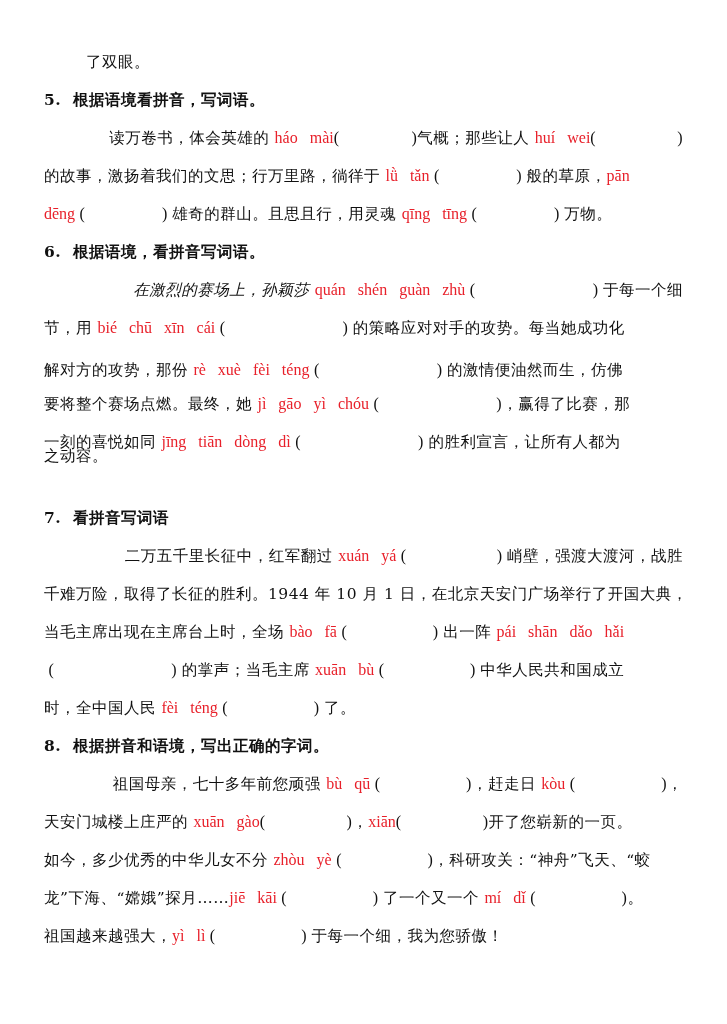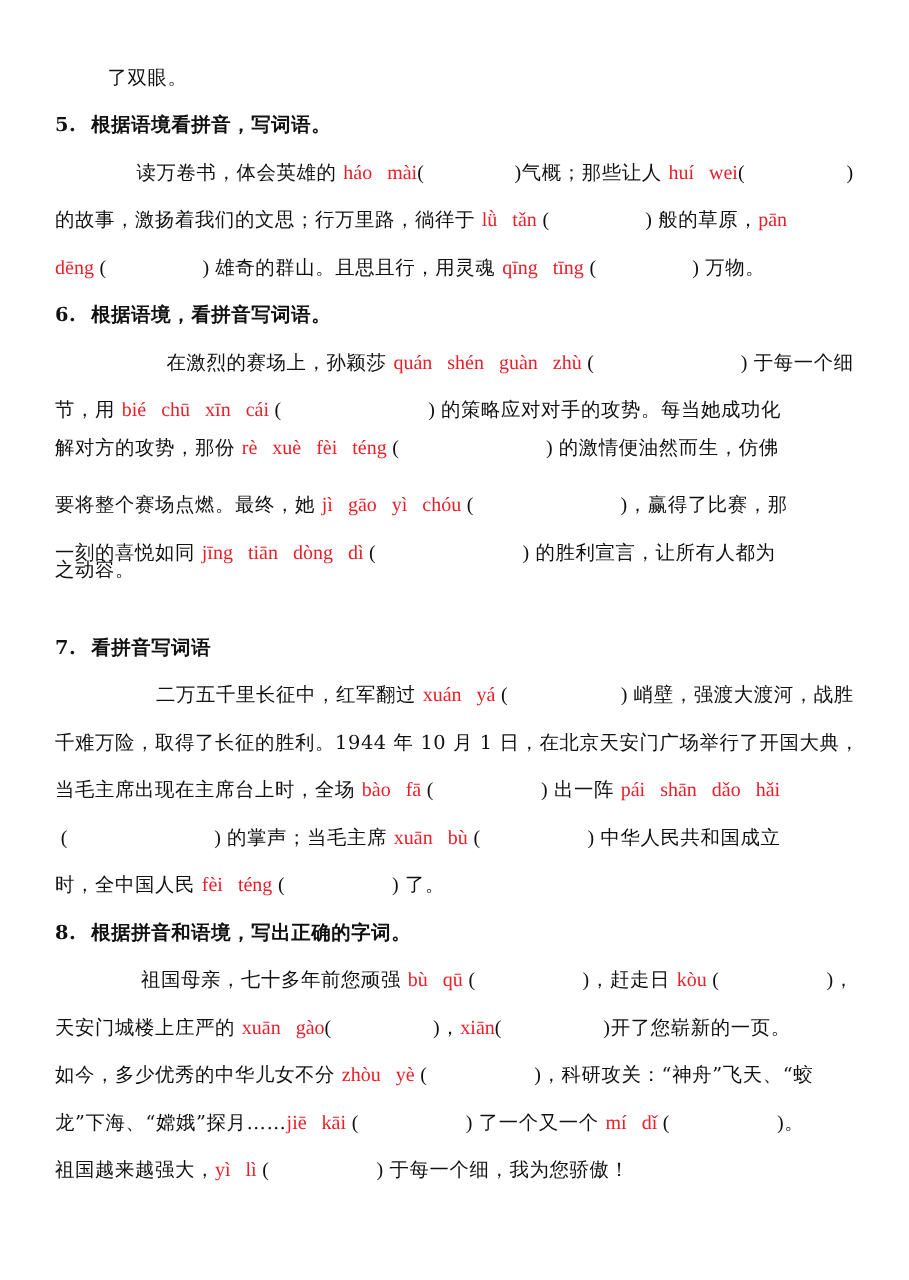--- a/index.html
+++ b/index.html
@@ -16,23 +16,23 @@
 </head>
 <body>
 
 <div id="doc">
     <div class="line" style="top: 48px;"><span class="txt" style="white-space: pre; margin-left: 42px;">了双眼。</span></div>
     <div class="line heading" style="top: 86px;"><span class="txt" style="white-space: pre;">5.  根据语境看拼音，写词语。</span></div>
     <div class="line indent" style="top: 124px;"><span class="txt" style="white-space: pre;">读万卷书，体会英雄的 </span><span class="py" style="white-space: pre;">háo   mài</span><span class="blank" style="white-space: pre;">(                )</span><span class="txt" style="white-space: pre;">气概；那些让人 </span><span class="py" style="white-space: pre;">huí   wei</span><span class="blank" style="white-space: pre;">(                  )</span></div>
     <div class="line" style="top: 162px;"><span class="txt" style="white-space: pre;">的故事，激扬着我们的文思；行万里路，徜徉于 </span><span class="py" style="white-space: pre;">lǜ   tǎn</span><span class="blank" style="white-space: pre;"> (                 ) </span><span class="txt" style="white-space: pre;">般的草原，</span><span class="py" style="white-space: pre;">pān</span></div>
     <div class="line" style="top: 200px;"><span class="py" style="white-space: pre;">dēng</span><span class="blank" style="white-space: pre;"> (                 ) </span><span class="txt" style="white-space: pre;">雄奇的群山。且思且行，用灵魂 </span><span class="py" style="white-space: pre;">qīng   tīng</span><span class="blank" style="white-space: pre;"> (                 ) </span><span class="txt" style="white-space: pre;">万物。</span></div>
     <div class="line heading" style="top: 238px;"><span class="txt" style="white-space: pre;">6.  根据语境，看拼音写词语。</span></div>
-    <div class="line indent" style="top: 276px;"><span class="txt" style="white-space: pre;">在激烈的赛场上，孙颖莎 </span><span class="py" style="white-space: pre;">quán   shén   guàn   zhù</span><span class="blank" style="white-space: pre;"> (                          ) </span><span class="txt" style="white-space: pre;">于每一个细</span></div>
+    <div class="line indent" style="top: 276px;"><span class="txt" style="white-space: pre; font-style: italic;">在激烈的赛场上，孙颖莎 </span><span class="py" style="white-space: pre;">quán   shén   guàn   zhù</span><span class="blank" style="white-space: pre;"> (                          ) </span><span class="txt" style="white-space: pre;">于每一个细</span></div>
     <div class="line" style="top: 314px;"><span class="txt" style="white-space: pre;">节，用 </span><span class="py" style="white-space: pre;">bié   chū   xīn   cái</span><span class="blank" style="white-space: pre;"> (                          ) </span><span class="txt" style="white-space: pre;">的策略应对对手的攻势。每当她成功化</span></div>
-    <div class="line" style="top: 344px;"><span class="txt" style="white-space: pre;">解对方的攻势，那份 </span><span class="py" style="white-space: pre;">rè   xuè   fèi   téng</span><span class="blank" style="white-space: pre;"> (                          ) </span><span class="txt" style="white-space: pre;">的激情便油然而生，仿佛</span></div>
+    <div class="line" style="top: 356px;"><span class="txt" style="white-space: pre;">解对方的攻势，那份 </span><span class="py" style="white-space: pre;">rè   xuè   fèi   téng</span><span class="blank" style="white-space: pre;"> (                          ) </span><span class="txt" style="white-space: pre;">的激情便油然而生，仿佛</span></div>
     <div class="line" style="top: 390px;"><span class="txt" style="white-space: pre;">要将整个赛场点燃。最终，她 </span><span class="py" style="white-space: pre;">jì   gāo   yì   chóu</span><span class="blank" style="white-space: pre;"> (                          )</span><span class="txt" style="white-space: pre;">，赢得了比赛，那</span></div>
     <div class="line" style="top: 428px;"><span class="txt" style="white-space: pre;">一刻的喜悦如同 </span><span class="py" style="white-space: pre;">jīng   tiān   dòng   dì</span><span class="blank" style="white-space: pre;"> (                          ) </span><span class="txt" style="white-space: pre;">的胜利宣言，让所有人都为</span></div>
     <div class="line" style="top: 442px;"><span class="txt" style="white-space: pre;">之动容。</span></div>
     <div class="line heading" style="top: 504px;"><span class="txt" style="white-space: pre;">7.  看拼音写词语</span></div>
     <div class="line indent" style="top: 542px;"><span class="txt" style="white-space: pre;">二万五千里长征中，红军翻过 </span><span class="py" style="white-space: pre; margin-top: 24px;">xuán   yá</span><span class="blank" style="white-space: pre;"> (                    ) </span><span class="txt" style="white-space: pre;">峭壁，强渡大渡河，战胜</span></div>
     <div class="line" style="top: 580px;"><span class="txt" style="white-space: pre;">千难万险，取得了长征的胜利。1944 年 10 月 1 日，在北京天安门广场举行了开国大典，</span></div>
     <div class="line" style="top: 618px;"><span class="txt" style="white-space: pre;">当毛主席出现在主席台上时，全场 </span><span class="py" style="white-space: pre;">bào   fā</span><span class="blank" style="white-space: pre;"> (                   ) </span><span class="txt" style="white-space: pre;">出一阵 </span><span class="py" style="white-space: pre;">pái   shān   dǎo   hǎi</span></div>
     <div class="line" style="top: 656px;"><span class="blank" style="white-space: pre;"> (                          ) </span><span class="txt" style="white-space: pre;">的掌声；当毛主席 </span><span class="py" style="white-space: pre;">xuān   bù</span><span class="blank" style="white-space: pre;"> (                   ) </span><span class="txt" style="white-space: pre;">中华人民共和国成立</span></div>
     <div class="line" style="top: 694px;"><span class="txt" style="white-space: pre;">时，全中国人民 </span><span class="py" style="white-space: pre;">fèi   téng</span><span class="blank" style="white-space: pre;"> (                   ) </span><span class="txt" style="white-space: pre;">了。</span></div>
     <div class="line heading" style="top: 732px;"><span class="txt" style="white-space: pre;">8.  根据拼音和语境，写出正确的字词。</span></div>

